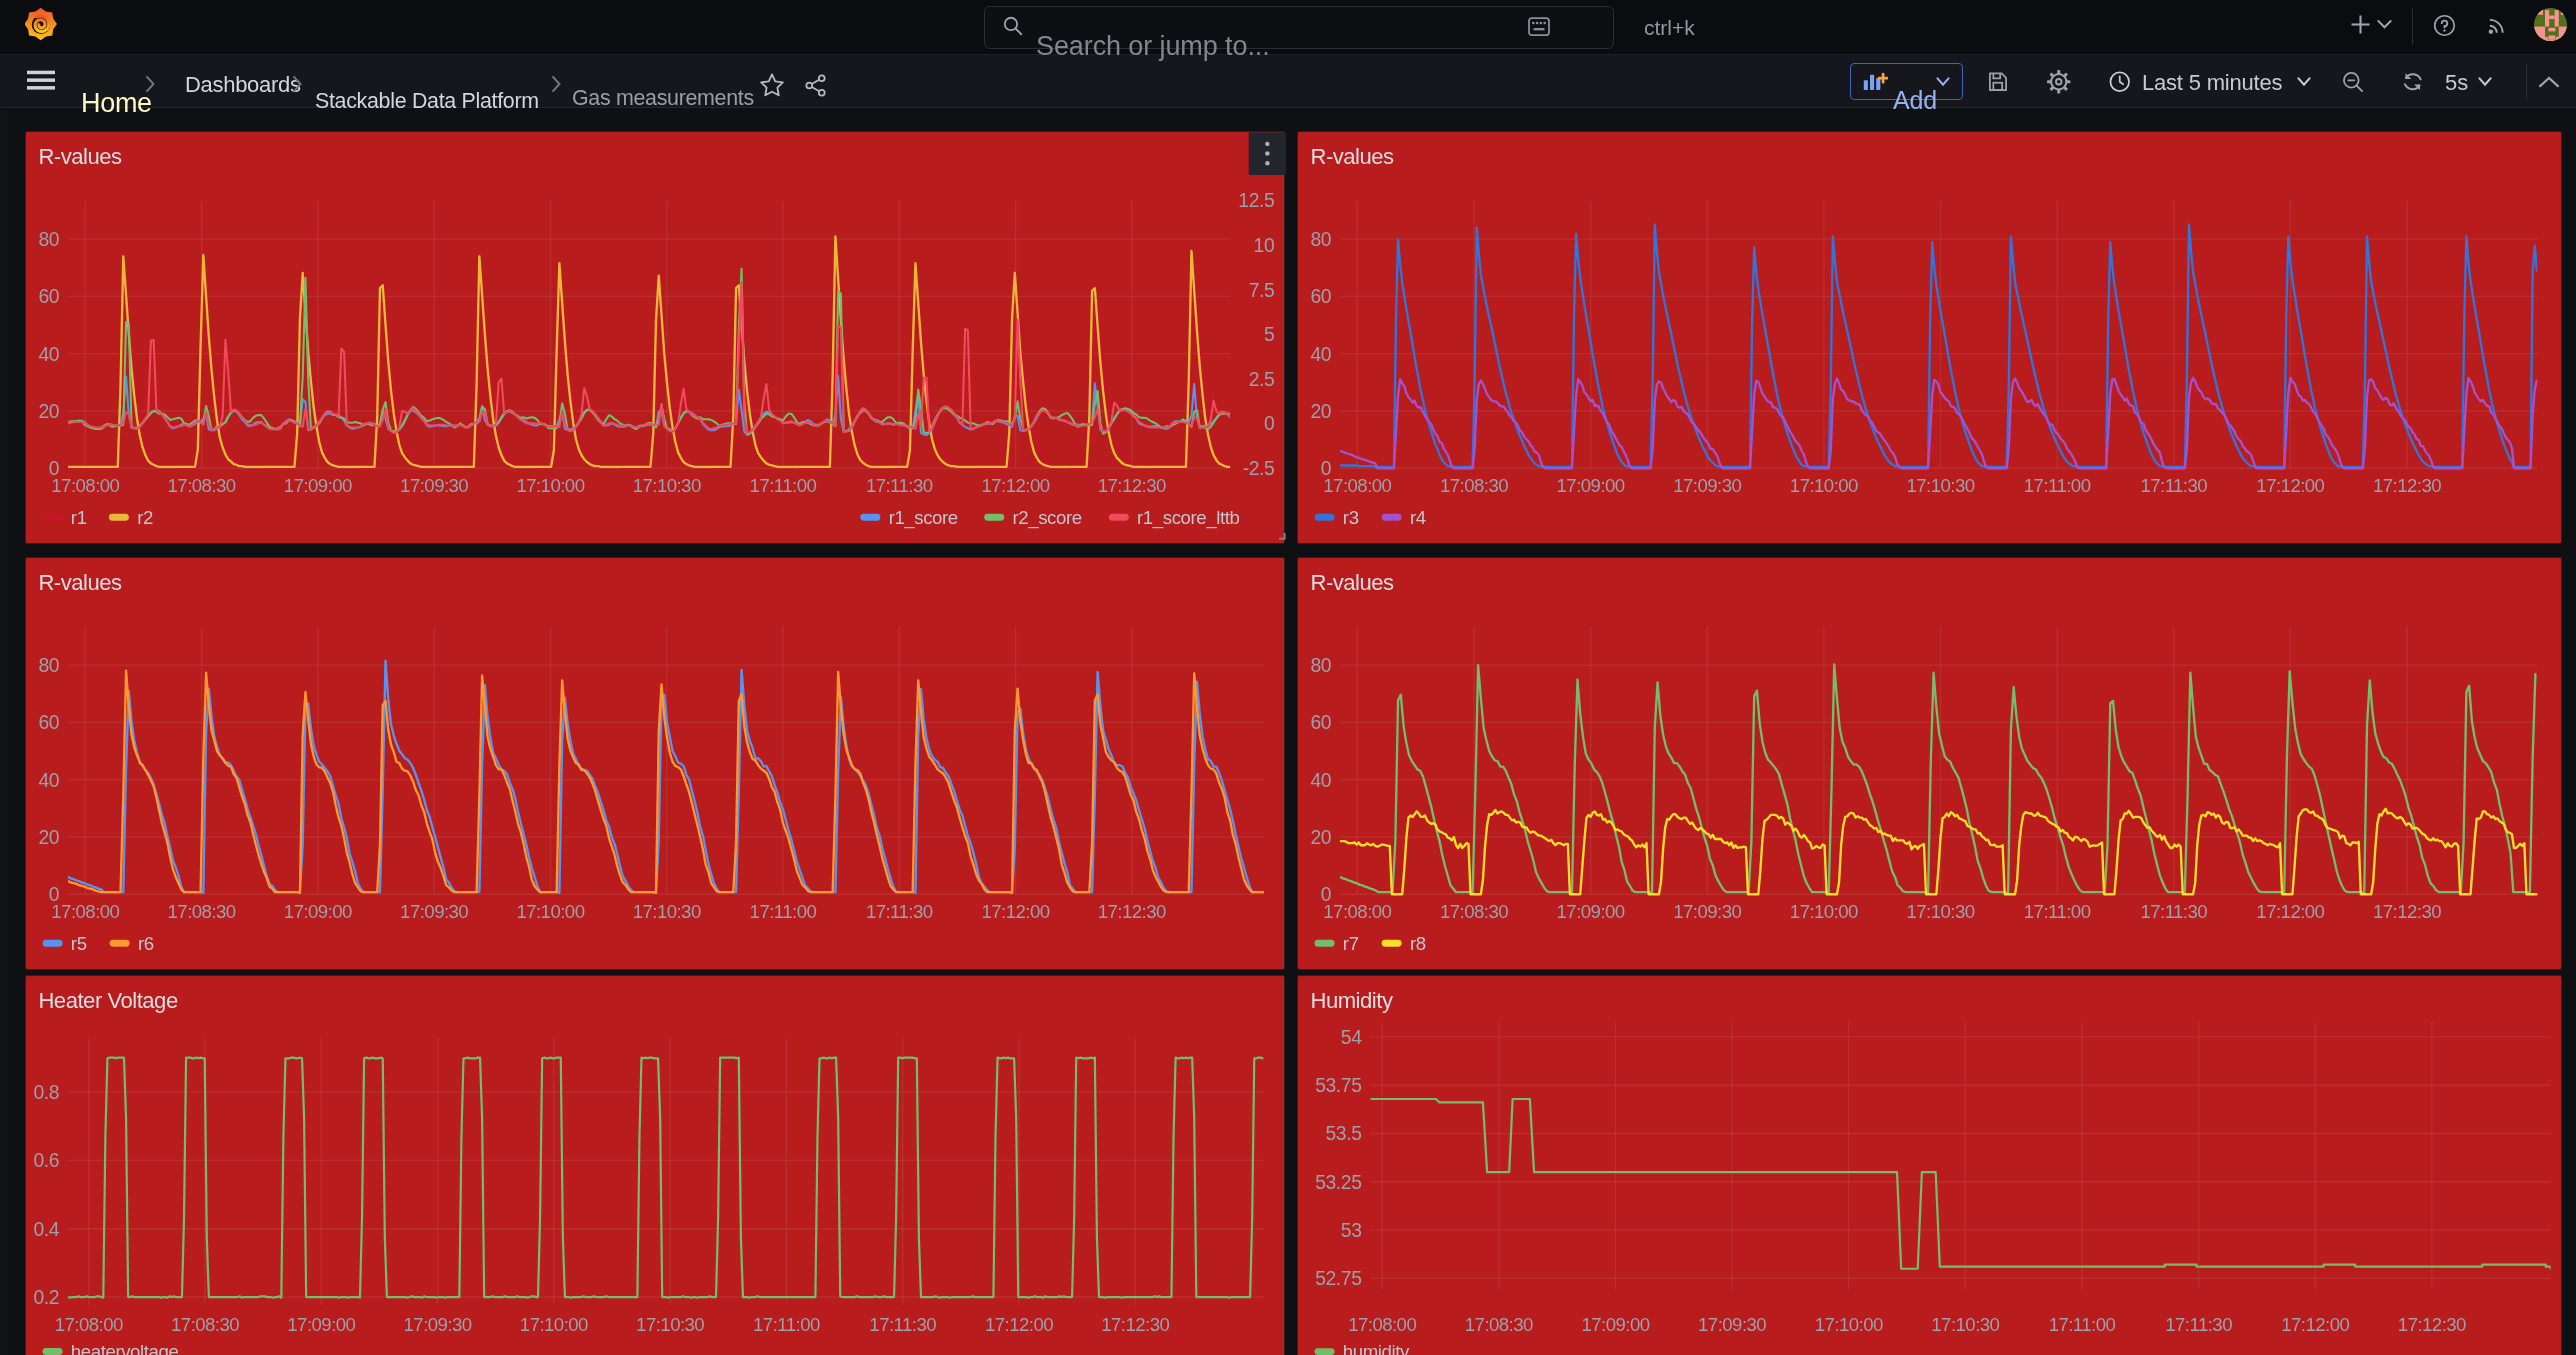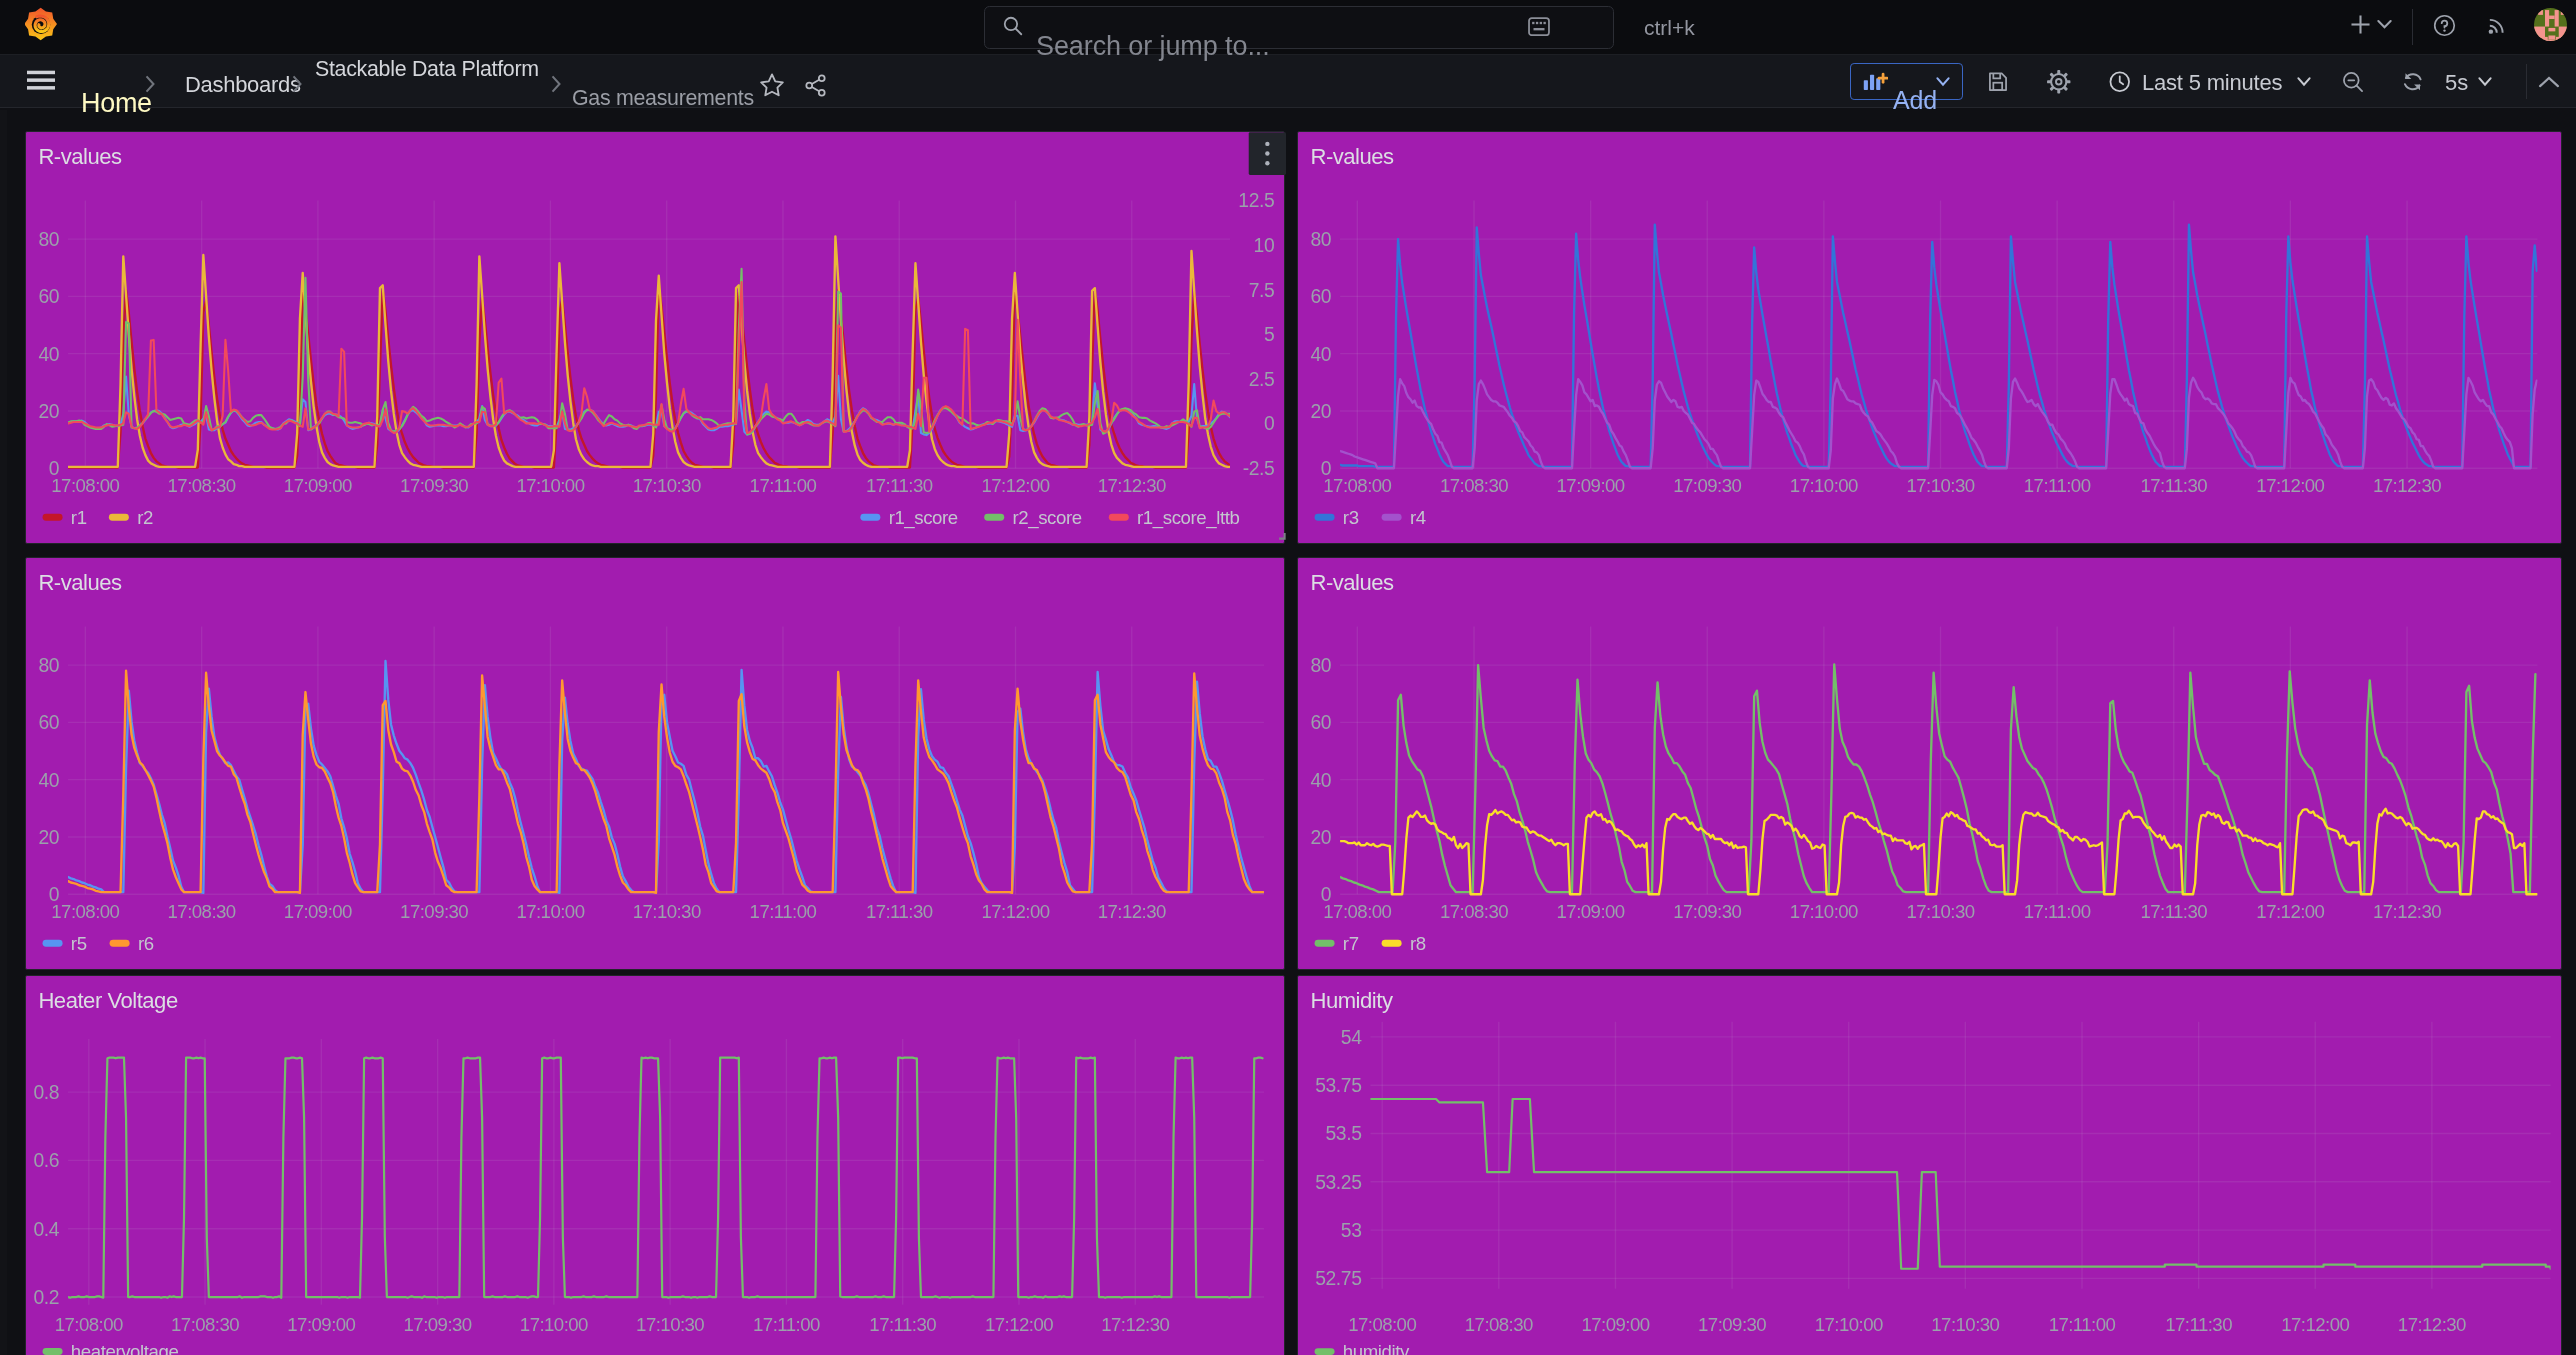--- a/index.html
+++ b/index.html
@@ -1,16 +1,16 @@
 <!DOCTYPE html>
 <html style="font-size:11px"><head><meta charset="utf-8"><style>
 *{margin:0;padding:0;box-sizing:content-box}
 html,body{width:2576px;height:1356px;overflow:hidden;background:#0f1014;
 font-family:'Liberation Sans',sans-serif;-webkit-font-smoothing:antialiased}
-.panel{position:absolute;background:#a21caf;border:1.4px solid #22242a;border-radius:2.1px;box-sizing:border-box}
+.panel{position:absolute;background:#b91c1c;border:1.4px solid #22242a;border-radius:2.1px;box-sizing:border-box}
 #row1{position:absolute;left:0;top:0;width:100%;height:54px;background:#0b0c0f;border-bottom:1.4px solid #1d1f24}
 #row2{position:absolute;left:0;top:55px;width:100%;height:52px;background:#15171c;border-bottom:1.4px solid #24262c}
 #strip{position:absolute;left:0;top:110px;width:7px;height:1245px;background:#121317}
 </style></head>
 <body>
 <div id="row1"></div>
 <div id="row2"></div>
 <div id="strip"></div>
 <div class="panel" style="left:25px;top:131px;width:1260px;height:413px"><svg width="1260" height="413" font-family="'Liberation Sans',sans-serif" viewBox="0 0 1826 598">
       <text x="18" y="46" fill="#dcdee3" font-size="32" font-weight="500" text-anchor="start" letter-spacing="-0.7">R-values</text>
@@ -353,21 +353,21 @@
   </svg>
 <svg style="position:absolute;left:27px;top:70px" width="28" height="21" viewBox="0 0 40 30">
     <g stroke="#d0d2d8" stroke-width="5">
       <line x1="0" y1="3.5" x2="40" y2="3.5"></line>
       <line x1="0" y1="14.5" x2="40" y2="14.5"></line>
       <line x1="0" y1="25.5" x2="40" y2="25.5"></line>
     </g>
   </svg>
 <div style="position:absolute;left:81px;top:88px;font-size:27px;color:#fef9c3;letter-spacing:-0.3px">Home</div>
 <div style="position:absolute;left:185px;top:72px;font-size:22px;color:#d4d6db;letter-spacing:-0.3px">Dashboards</div>
-<div style="position:absolute;left:315px;top:57px;font-size:21.4px;color:#d4d6db;letter-spacing:-0.3px">Stackable Data Platform</div>
+<div style="position:absolute;left:315px;top:89px;font-size:21.4px;color:#d4d6db;letter-spacing:-0.3px">Stackable Data Platform</div>
 <div style="position:absolute;left:572px;top:86px;font-size:21.4px;color:#9b9ea6;letter-spacing:-0.3px">Gas measurements</div>
 <svg style="position:absolute;left:143px;top:75px" width="14" height="18" viewBox="0 0 20 26">
     <path d="M5 2 L15 13 L5 24" fill="none" stroke="#70747c" stroke-width="3"></path>
   </svg>
 <svg style="position:absolute;left:290px;top:75px" width="14" height="18" viewBox="0 0 20 26">
     <path d="M5 2 L15 13 L5 24" fill="none" stroke="#70747c" stroke-width="3"></path>
   </svg>
 <svg style="position:absolute;left:549px;top:75px" width="14" height="18" viewBox="0 0 20 26">
     <path d="M5 2 L15 13 L5 24" fill="none" stroke="#70747c" stroke-width="3"></path>
   </svg>

